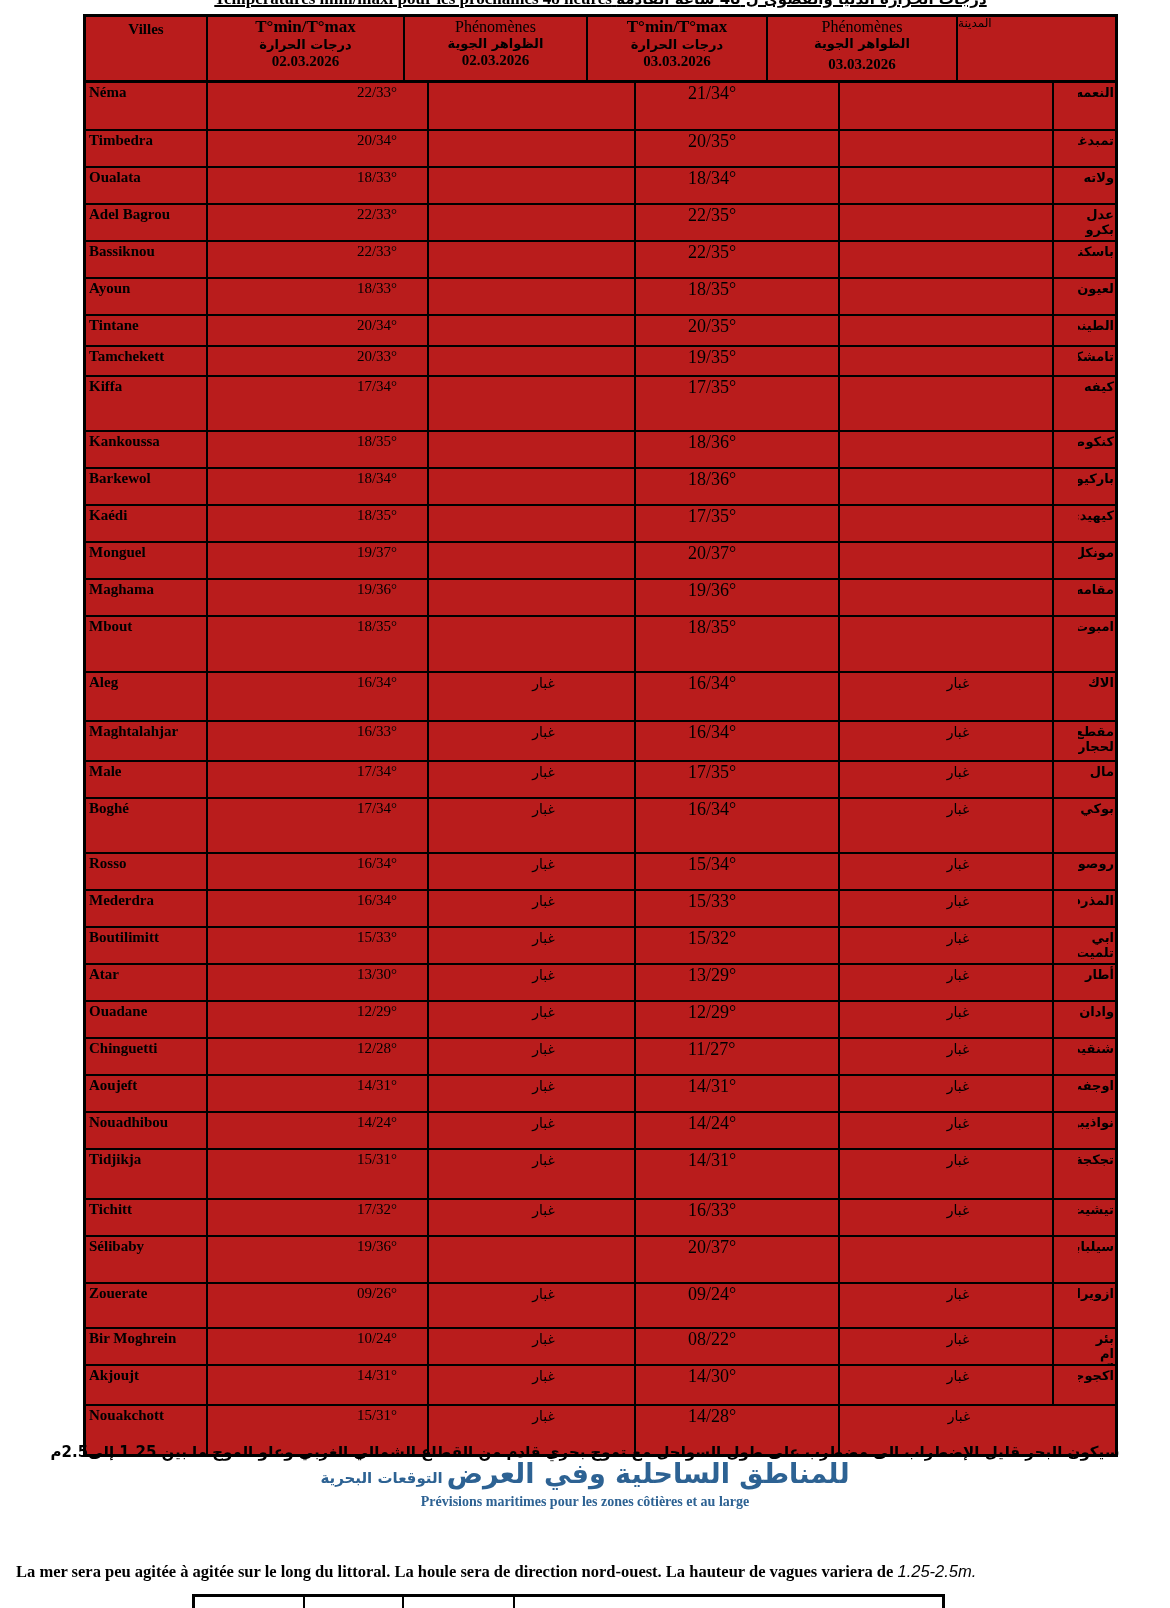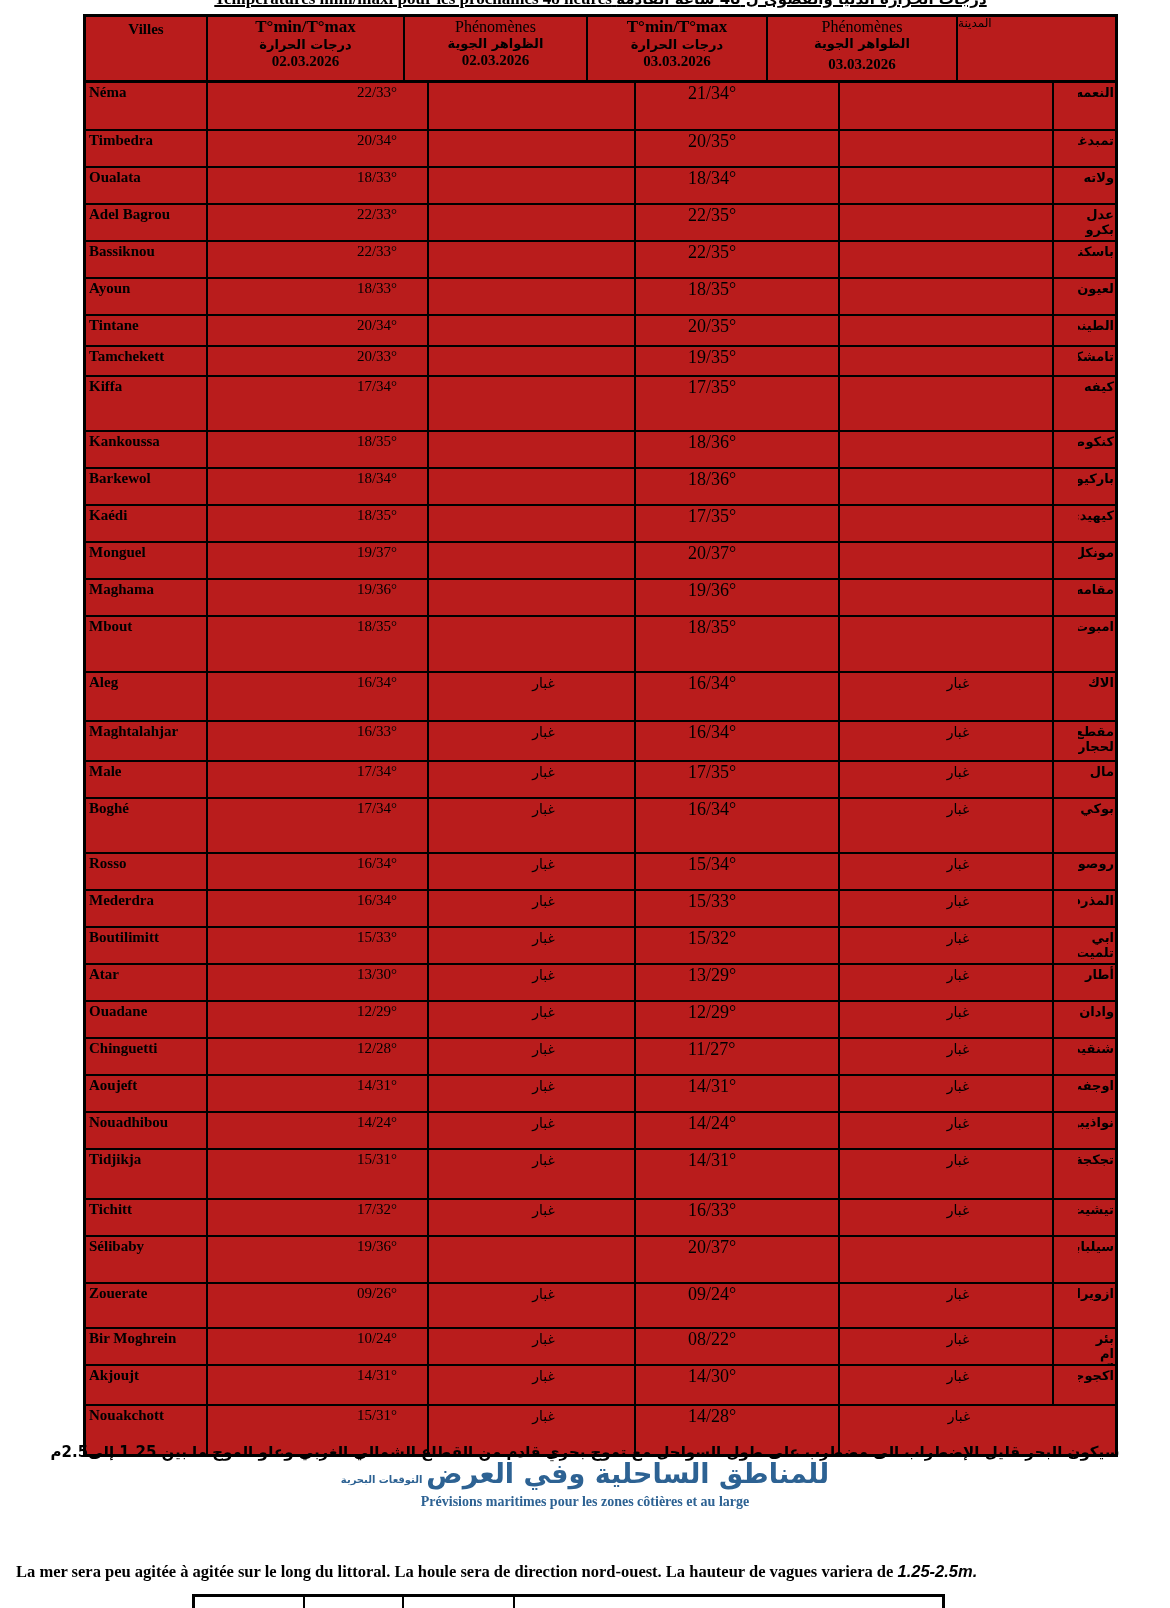--- a/index.html
+++ b/index.html
@@ -51,29 +51,29 @@
   .w-t1{font-size:15px;text-align:center;padding:1px 0 0 95px;}
   .w-t2{font-size:18px;text-align:left;padding:0 0 0 28px;}
   .w-p1,.w-p2{font-size:14px;text-align:center;padding-top:2px;
     font-family:"DejaVu Sans","Liberation Serif",sans-serif;}
   .w-ar{font-weight:bold;font-size:13px;text-align:right;padding:2px 1px 0 0;
     font-family:"DejaVu Sans","Liberation Serif",sans-serif;}
   
   .m-ar-heading{position:absolute;top:1458px;left:0;width:100%;text-align:center;
     color:var(--accent,#2d6293);font-weight:bold;white-space:nowrap;}
   .m-ar-heading .big{font-size:27px;}
-  .m-ar-heading .small{font-size:10px;}
+  .m-ar-heading .small{font-size:15px;}
   .m-fr-heading{position:absolute;top:1494px;left:0;width:100%;text-align:center;
     color:var(--accent,#2d6293);font-weight:bold;font-size:14px;}
   .m-ar-text{position:absolute;top:1443px;left:0;width:100%;text-align:center;
     font-weight:bold;font-size:15px;}
   .m-fr-text{position:absolute;top:1562px;left:16px;width:1150px;
     font-weight:bold;font-size:16.5px;}
   .m-fr-text .wave{font-family:"Liberation Sans","DejaVu Sans",sans-serif;
-    font-style:italic;font-weight:bold;}
+    font-style:italic;font-weight:normal;}
   
   .next-table{position:absolute;top:1594px;left:192px;width:753px;height:24px;
     border:3px solid #000;border-bottom:0;box-sizing:border-box;display:flex;}
   .nt-cell{border-right:2px solid #000;box-sizing:border-box;height:100%;}
   .nt-cell:last-child{border-right:0;}
   .nt-c1{width:110px;}.nt-c2{width:99px;}.nt-c3{width:111px;}.nt-c4{flex:1;}
 </style>
 </head>
 <body>
 

